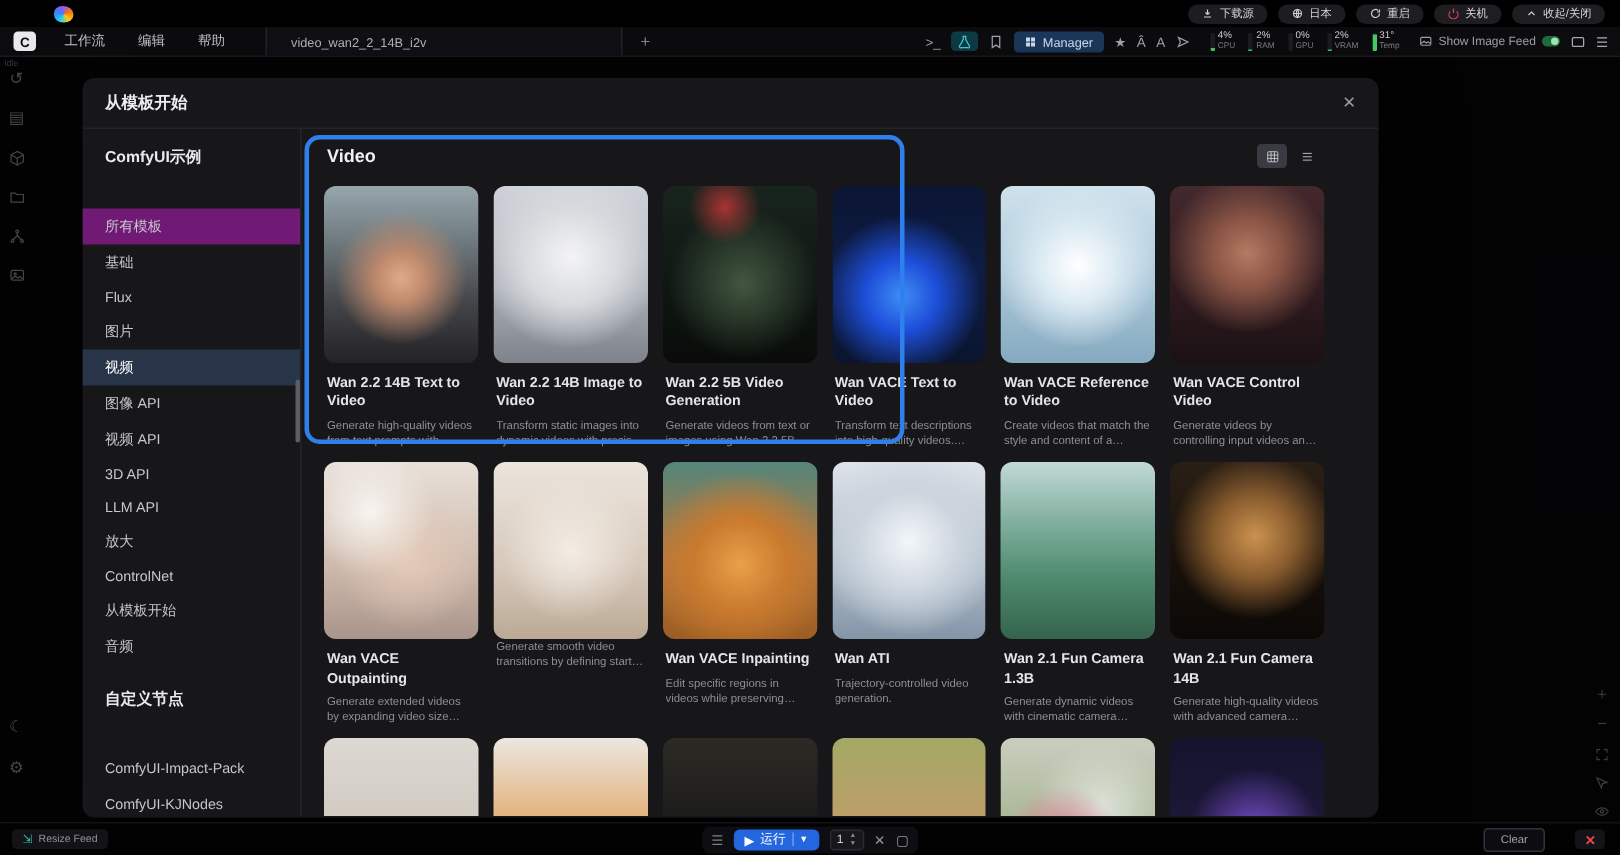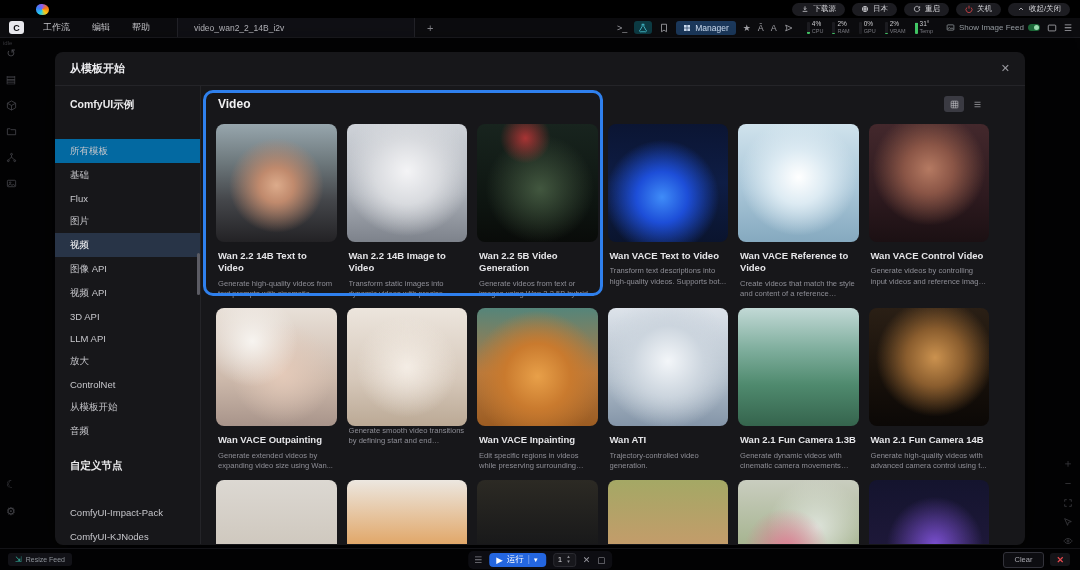--- a/index.html
+++ b/index.html
@@ -70,40 +70,40 @@
     align-items:center; gap:7px; background:#0d0d12; border-radius:5px; padding:2px 6px; }
   .burger { color:#7c7c84; font-size:9px; }
   .run-btn { background:#2466e0; border-radius:4px; height:14px; display:flex; align-items:center;
     gap:4px; padding:0 7px; color:#fff; font-size:8.5px; }
   .run-btn .sep { width:1px; height:9px; background:rgba(255,255,255,.35); }
   .run-btn .caret { font-size:6px; }
   .stepper { background:#17171c; border:1px solid #2a2a30; border-radius:3px; height:14px;
     display:flex; align-items:center; padding:0 4px; gap:4px; color:#d5d5da; font-size:8px; }
   .stepper .updown { display:flex; flex-direction:column; font-size:4.5px; color:#8a8a90; line-height:1.1; }
   .q-icon { color:#9a9aa2; font-size:9px; }
-  .bottom-right { margin-left:auto; display:flex; gap:6px; align-items:center; padding-right:10px; }
+  .bottom-right { margin-left:auto; display:flex; gap:20px; align-items:center; padding-right:10px; }
   .clear-btn { border:1px solid #32323a; border-radius:3px; color:#a7a7ae; font-size:7.5px;
     padding:2.5px 11px; background:#0d0d11; }
   .red-x { background:#141418; border-radius:3px; color:#e5484d; font-size:9px; font-weight:bold;
     padding:1.5px 6px; }
 
   
   .backdrop { position:absolute; left:0; top:38px; width:1080px; height:510px; background:rgba(0,0,0,.35); }
-  .modal { position:absolute; left:55px; top:52px; width:970px; height:493px; background:#17171a;
+  .modal { position:absolute; left:55px; top:52px; width:864px; height:493px; background:#17171a;
     border-radius:8px; box-shadow:0 12px 50px rgba(0,0,0,.75); overflow:hidden; }
   .modal-header { height:34px; display:flex; align-items:center; justify-content:space-between;
     padding:0 15px; border-bottom:1px solid #242428; }
   .modal-title { font-size:11px; font-weight:bold; color:#ededf0; }
   .modal-close { color:#9a9aa0; font-size:11px; }
   .modal-body { display:flex; height:458px; }
 
   .tpl-sidebar { width:146px; border-right:1px solid #242428; padding-top:4px; position:relative; flex:none; }
   .tpl-side-header { font-size:10.5px; font-weight:bold; color:#eaeaec; padding:8px 15px 27px; }
   .nav-item { font-size:9.5px; color:#c6c6cb; padding:5.5px 15px; white-space:nowrap; }
-  .nav-item.highlight { background:#0369a1; }
+  .nav-item.highlight { background:#701a75; }
   .nav-item.selected { background:#283447; color:#fff; }
   .nav-item.pack { padding:6.5px 15px; }
   .side-scroll { position:absolute; right:0; top:167px; width:3px; height:42px; background:#5c5c64; border-radius:2px; }
 
   .tpl-content { flex:1; padding:8px 36px 0 15px; position:relative; overflow:hidden; }
   .content-head { display:flex; align-items:center; justify-content:space-between; margin:2px 2px 12px; }
   .section-title { font-size:12px; font-weight:bold; color:#f1f1f3; }
   .view-toggles { display:flex; gap:3px; }
   .vt-btn { width:20px; height:16px; border-radius:3px; display:flex; align-items:center;
     justify-content:center; color:#b9b9bf; font-size:9px; }

